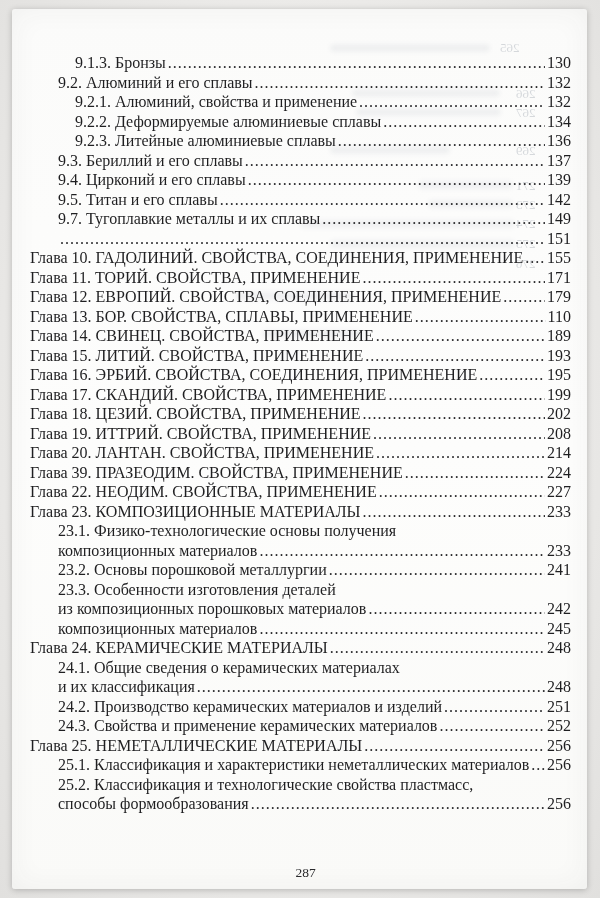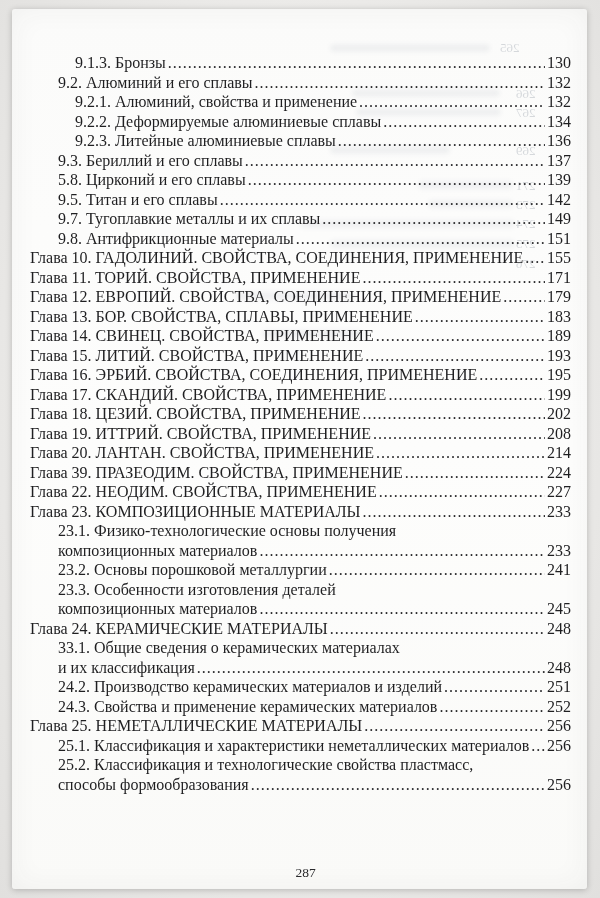--- a/index.html
+++ b/index.html
@@ -110,42 +110,41 @@
         </div>
         <div class="toc-entry indent-1">
           <div class="toc-line">
             <span class="t">9.3. Бериллий и его сплавы</span>
             <span class="leader"></span>
             <span class="pg">137</span>
           </div>
         </div>
         <div class="toc-entry indent-1">
           <div class="toc-line">
-            <span class="t">5.8. Цирконий и его сплавы</span>
+            <span class="t">9.4. Цирконий и его сплавы</span>
             <span class="leader"></span>
             <span class="pg">139</span>
           </div>
         </div>
         <div class="toc-entry indent-1">
           <div class="toc-line">
             <span class="t">9.5. Титан и его сплавы</span>
             <span class="leader"></span>
             <span class="pg">142</span>
           </div>
         </div>
         <div class="toc-entry indent-1">
           <div class="toc-line">
             <span class="t">9.7. Тугоплавкие металлы и их сплавы</span>
             <span class="leader"></span>
             <span class="pg">149</span>
           </div>
         </div>
         <div class="toc-entry indent-1">
           <div class="toc-line">
-            <span class="t">9.8. Антифрикционные материалы</span>
             <span class="leader"></span>
             <span class="pg">151</span>
           </div>
         </div>
         <div class="toc-entry indent-0">
           <div class="toc-line">
             <span class="t">Глава 10. ГАДОЛИНИЙ. СВОЙСТВА, СОЕДИНЕНИЯ, ПРИМЕНЕНИЕ</span>
             <span class="leader"></span>
             <span class="pg">155</span>
           </div>
@@ -161,21 +160,21 @@
           <div class="toc-line">
             <span class="t">Глава 12. ЕВРОПИЙ. СВОЙСТВА, СОЕДИНЕНИЯ, ПРИМЕНЕНИЕ</span>
             <span class="leader"></span>
             <span class="pg">179</span>
           </div>
         </div>
         <div class="toc-entry indent-0">
           <div class="toc-line">
             <span class="t">Глава 13. БОР. СВОЙСТВА, СПЛАВЫ, ПРИМЕНЕНИЕ</span>
             <span class="leader"></span>
-            <span class="pg">183</span>
+            <span class="pg">110</span>
           </div>
         </div>
         <div class="toc-entry indent-0">
           <div class="toc-line">
             <span class="t">Глава 14. СВИНЕЦ. СВОЙСТВА, ПРИМЕНЕНИЕ</span>
             <span class="leader"></span>
             <span class="pg">189</span>
           </div>
         </div>
         <div class="toc-entry indent-0">
@@ -255,38 +254,43 @@
           <div class="toc-line">
             <span class="t">23.2. Основы порошковой металлургии</span>
             <span class="leader"></span>
             <span class="pg">241</span>
           </div>
         </div>
         <div class="toc-entry indent-1">
           <div class="toc-line">
             <span class="t">23.3. Особенности изготовления деталей</span>
           </div>
+          <div class="toc-line">
+            <span class="t">из композиционных порошковых материалов</span>
+            <span class="leader"></span>
+            <span class="pg">242</span>
+          </div>
         </div>
         <div class="toc-entry indent-1">
           <div class="toc-line">
             <span class="t">композиционных материалов</span>
             <span class="leader"></span>
             <span class="pg">245</span>
           </div>
         </div>
         <div class="toc-entry indent-0">
           <div class="toc-line">
             <span class="t">Глава 24. КЕРАМИЧЕСКИЕ МАТЕРИАЛЫ</span>
             <span class="leader"></span>
             <span class="pg">248</span>
           </div>
         </div>
         <div class="toc-entry indent-1">
           <div class="toc-line">
-            <span class="t">33.1. Общие сведения о керамических материалах</span>
+            <span class="t">24.1. Общие сведения о керамических материалах</span>
           </div>
           <div class="toc-line">
             <span class="t">и их классификация</span>
             <span class="leader"></span>
             <span class="pg">248</span>
           </div>
         </div>
         <div class="toc-entry indent-1">
           <div class="toc-line">
             <span class="t">24.2. Производство керамических материалов и изделий</span>

